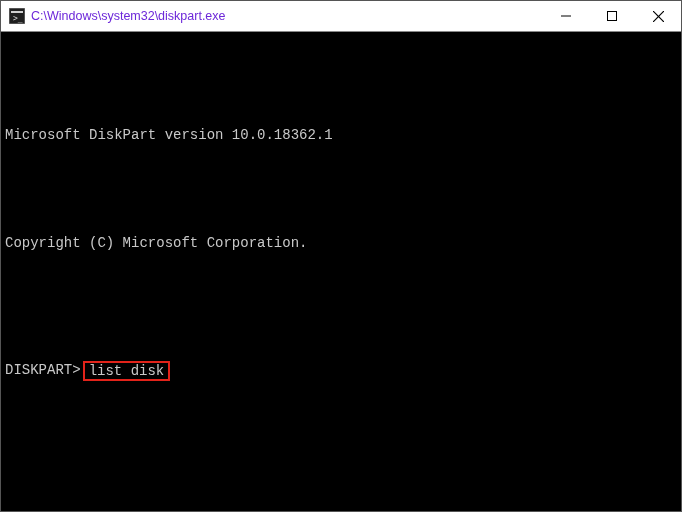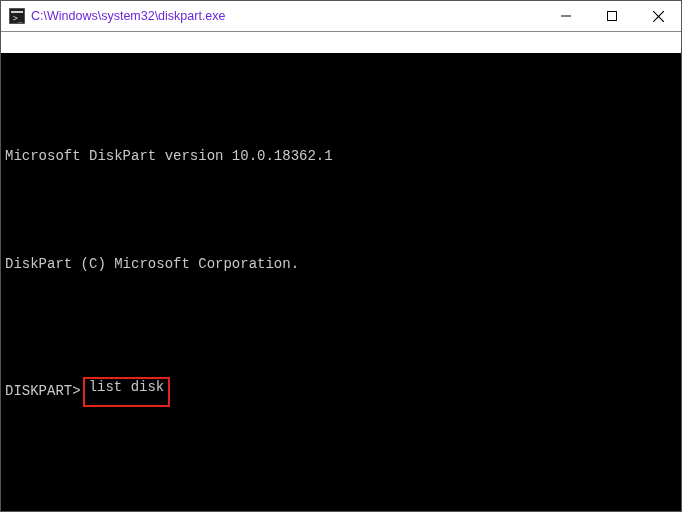--- a/index.html
+++ b/index.html
@@ -55,31 +55,30 @@
     flex: 1;
     background: #000000;
     color: #c9c9c9;
     font-family: Consolas, "Courier New", monospace;
     font-size: 14px;
     line-height: 18px;
     padding: 4px 4px 4px 4px;
     white-space: pre;
     position: relative;
     overflow: hidden;
-    margin-top: 21px;
   }
   .line { display: block; height: 18px; }
   .blank { height: 18px; }
   .highlight {
     border: 2px solid #e2231a;
     padding: 1px 4px;
     margin-left: 2px;
     line-height: 14px;
     display: inline-block;
-    height: 30px;
+    height: 20px;
     position: relative;
     top: 1px;
   }
   .prompt-wrap {
     display: flex;
     align-items: center;
     height: 20px;
   }
 </style>
 </head>
@@ -113,21 +112,21 @@
           <line x1="11" y1="0" x2="0" y2="11" stroke="#000" stroke-width="1.2"></line>
         </svg>
       </div>
     </div>
   </div>
 
   <div class="terminal">
     <div class="blank"></div>
     <span class="line">Microsoft DiskPart version 10.0.18362.1</span>
     <div class="blank"></div>
-    <span class="line">DiskPart (C) Microsoft Corporation.</span>
+    <span class="line">Copyright (C) Microsoft Corporation.</span>
     <div class="blank"></div>
 
     <div class="prompt-wrap"><span>DISKPART&gt;</span><span class="highlight">list disk</span></div>
 
     <div class="blank"></div>
     
     
     
     
     

